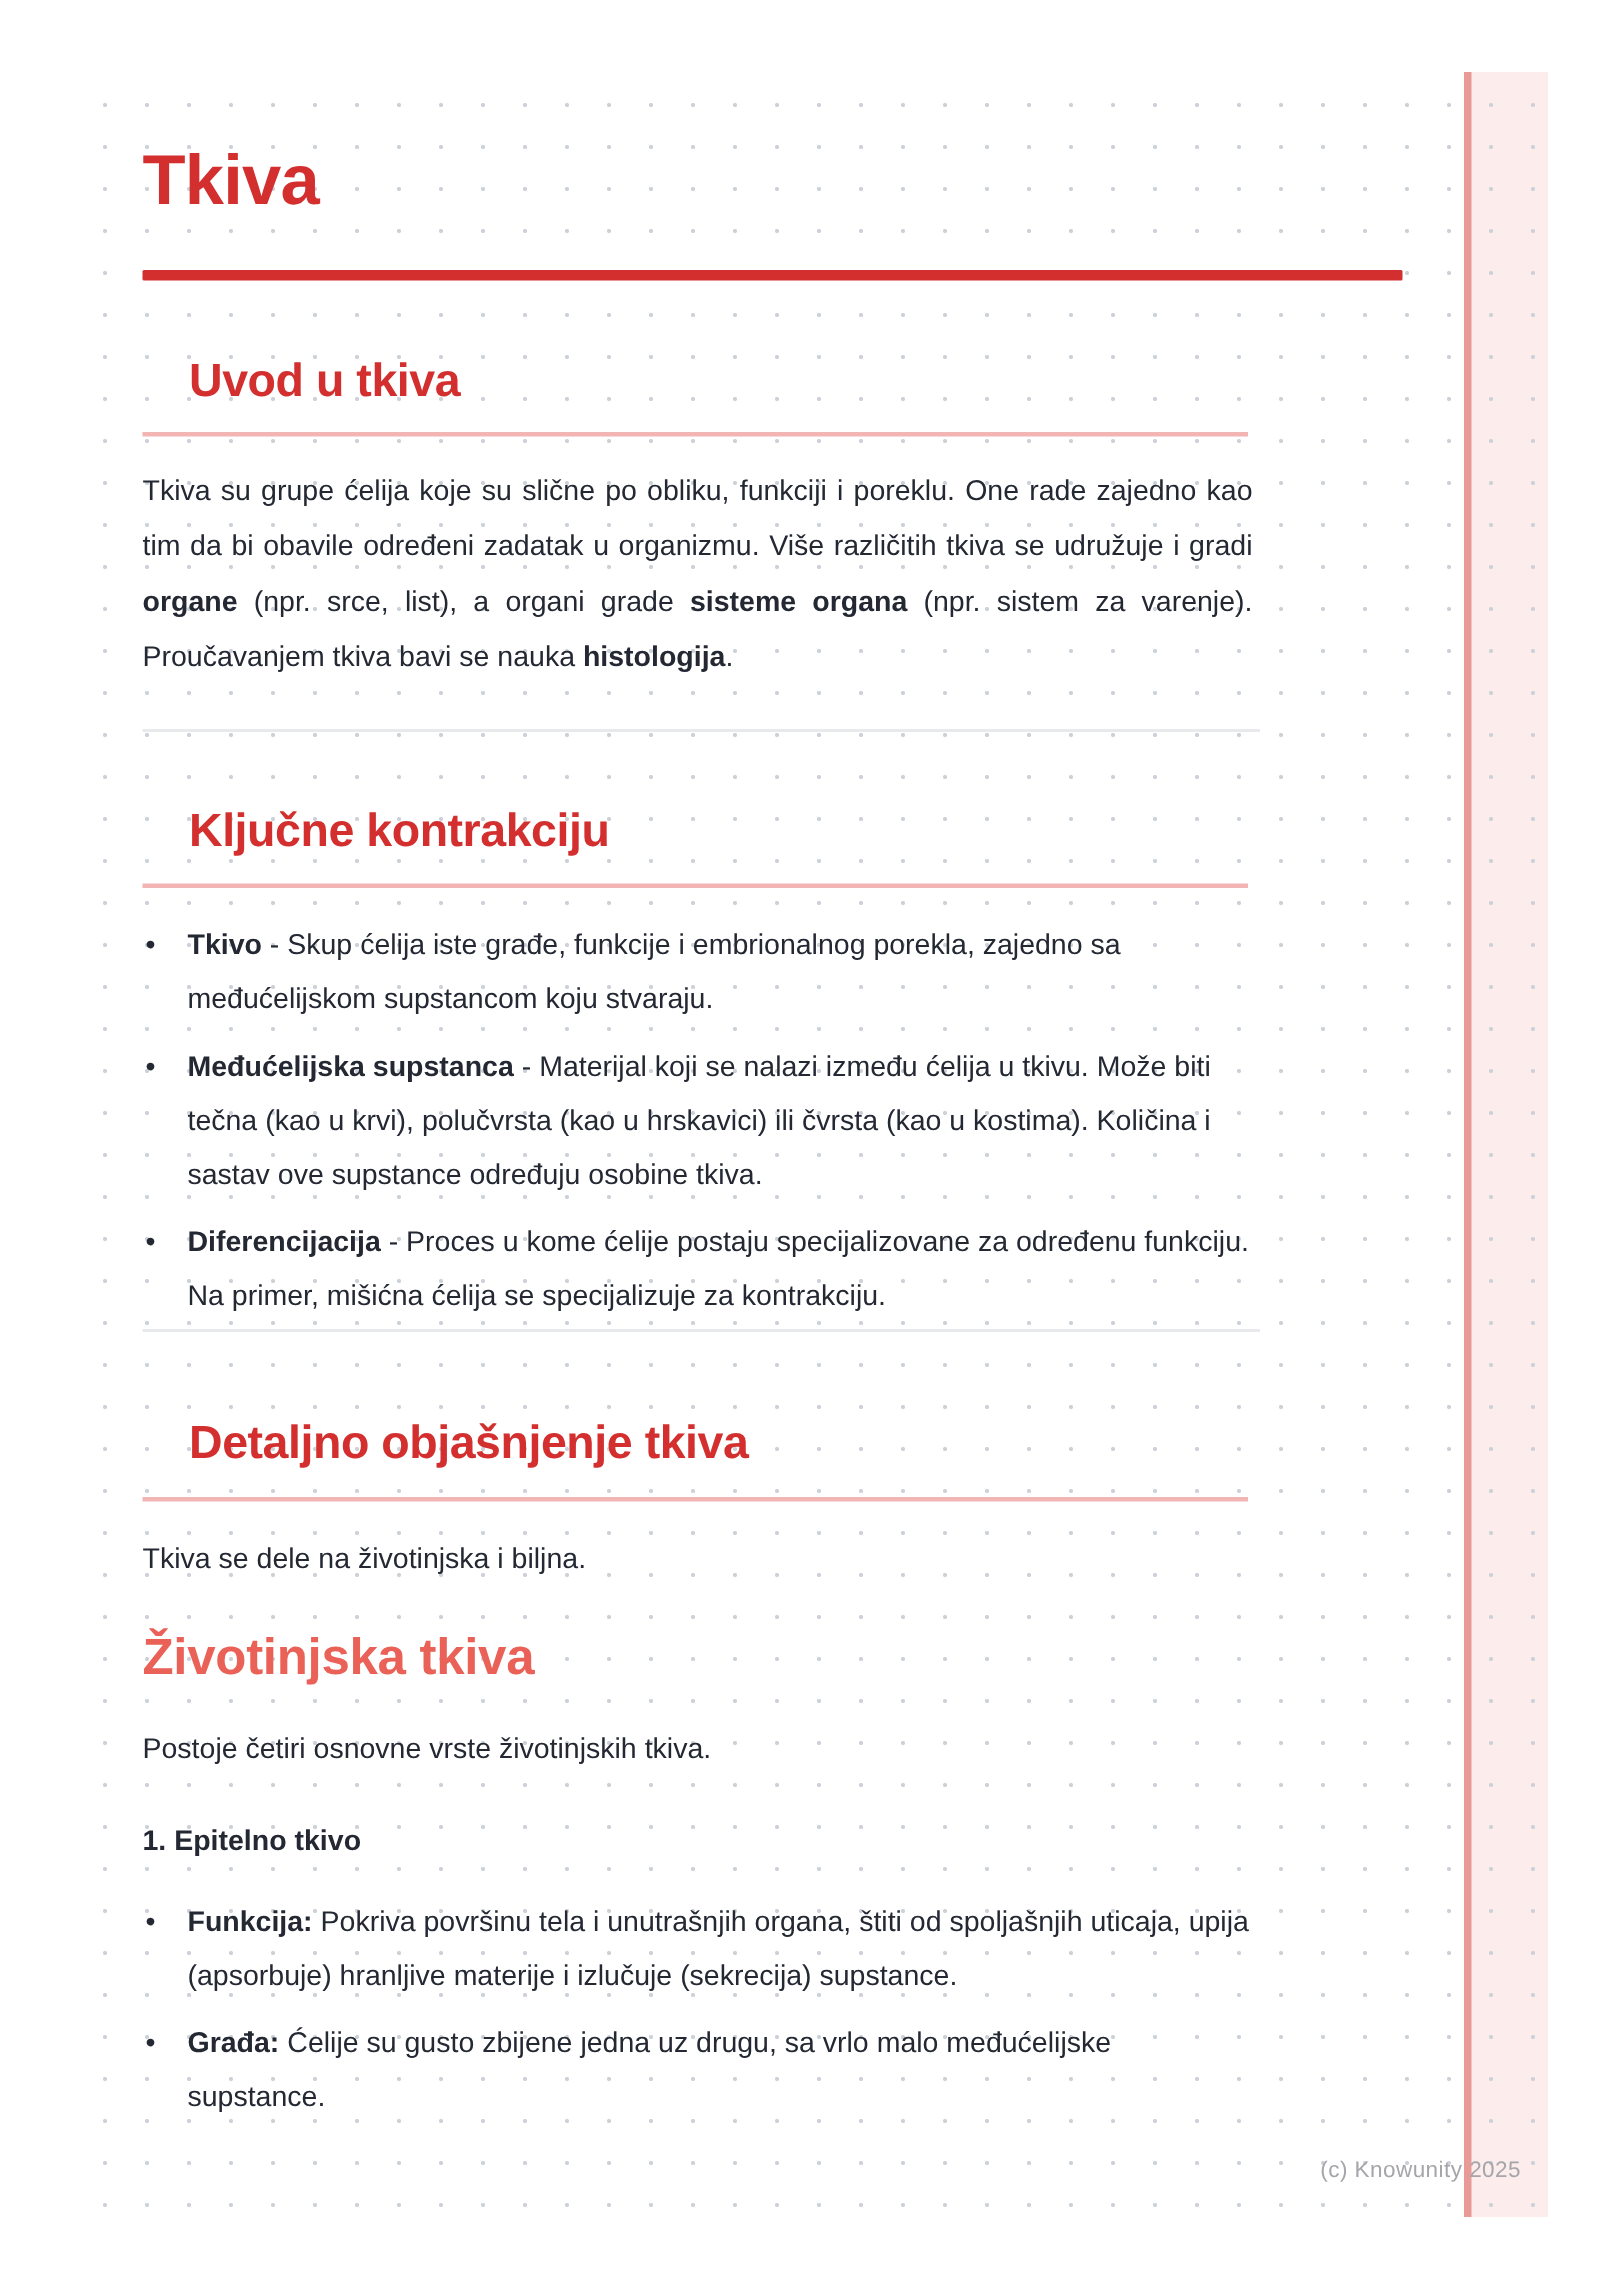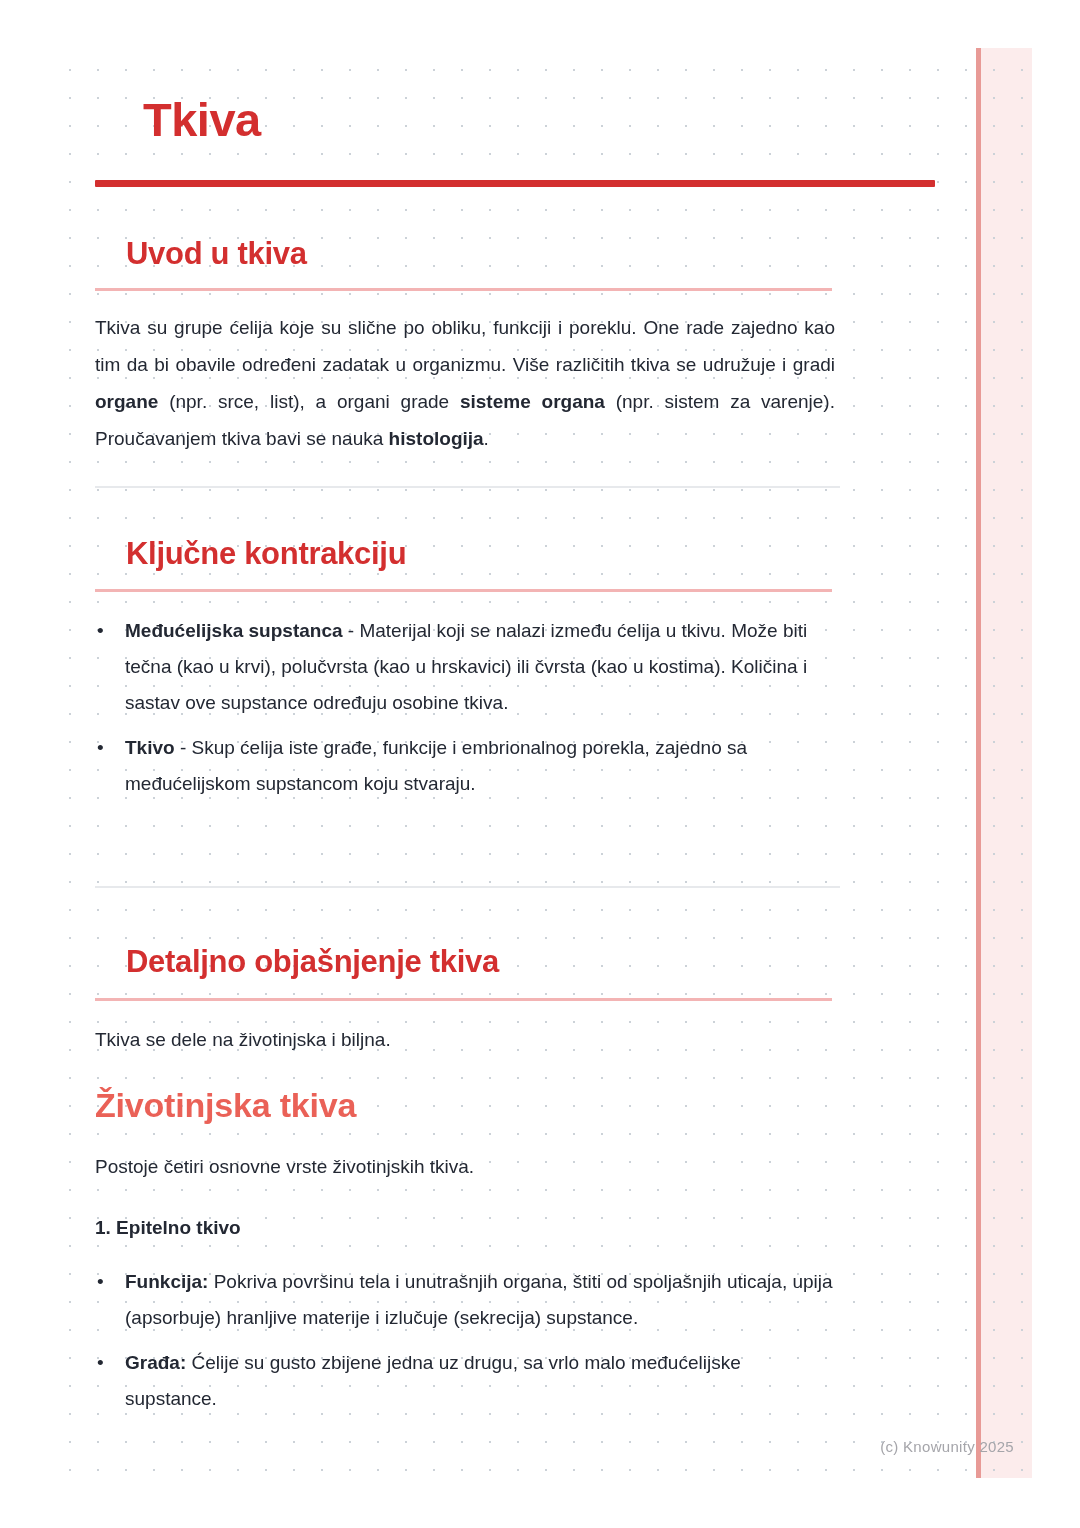--- a/index.html
+++ b/index.html
@@ -93,39 +93,40 @@
   }
 </style>
 </head>
 <body>
 
 <div class="canvas">
 
   <div class="band"></div>
   <div class="dots"></div>
 
-  <h1 class="abs" style="top:95px;margin-left:48px;">Tkiva</h1>
+  <h1 class="abs" style="top:95px;">Tkiva</h1>
 
   <div class="h1-rule abs" style="top:180px;"></div>
 
   <h2 class="abs" style="top:236px;">Uvod u tkiva</h2>
 
   <div class="h2-rule abs" style="top:288px;"></div>
 
   <p class="body justified abs" style="top:309px;">Tkiva su grupe ćelija koje su slične po obliku, funkciji i poreklu. One rade zajedno kao tim da bi obavile određeni zadatak u organizmu. Više različitih tkiva se udružuje i gradi <strong>organe</strong> (npr. srce, list), a organi grade <strong>sisteme organa</strong> (npr. sistem za varenje). Proučavanjem tkiva bavi se nauka <strong>histologija</strong>.</p>
 
   <div class="divider abs" style="top:486px;"></div>
 
   <h2 class="abs" style="top:536px;">Ključne kontrakciju</h2>
 
   <div class="h2-rule abs" style="top:589px;"></div>
 
   <ul class="blist abs" style="top:613px;">
+    <li><strong>Tkivo</strong> - Skup ćelija iste građe, funkcije i embrionalnog porekla, zajedno sa međućelijskom supstancom koju stvaraju.</li>
     <li><strong>Međućelijska supstanca</strong> - Materijal koji se nalazi između ćelija u tkivu. Može biti tečna (kao u krvi), polučvrsta (kao u hrskavici) ili čvrsta (kao u kostima). Količina i sastav ove supstance određuju osobine tkiva.</li>
-    <li><strong>Tkivo</strong> - Skup ćelija iste građe, funkcije i embrionalnog porekla, zajedno sa međućelijskom supstancom koju stvaraju.</li>
+    <li><strong>Diferencijacija</strong> - Proces u kome ćelije postaju specijalizovane za određenu funkciju. Na primer, mišićna ćelija se specijalizuje za kontrakciju.</li>
   </ul>
 
   <div class="divider abs" style="top:886px;"></div>
 
   <h2 class="abs" style="top:944px;">Detaljno objašnjenje tkiva</h2>
 
   <div class="h2-rule abs" style="top:998px;"></div>
 
   <p class="body abs" style="top:1021px;">Tkiva se dele na životinjska i biljna.</p>
 

